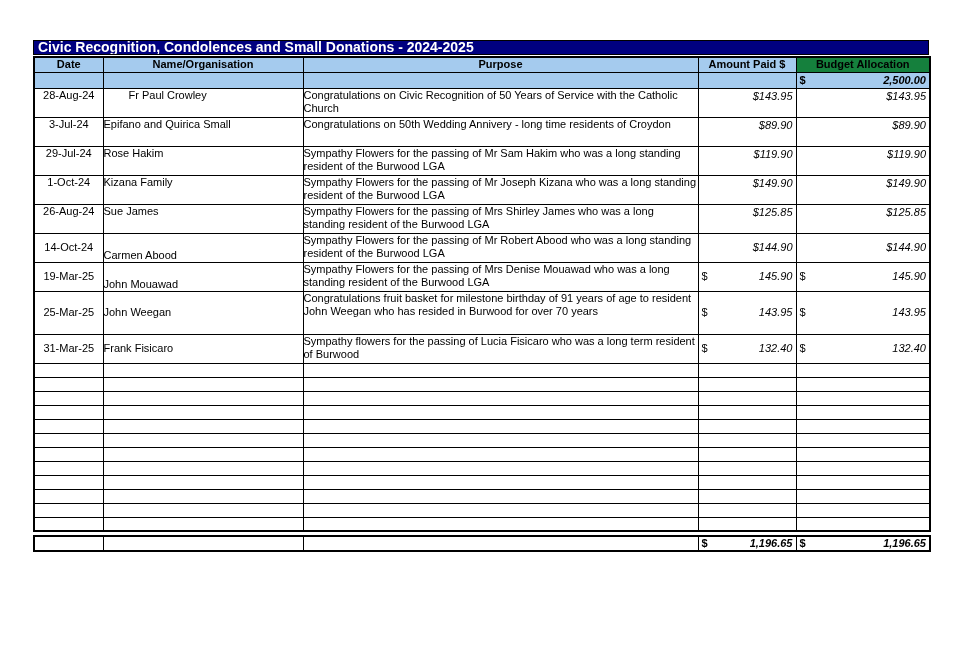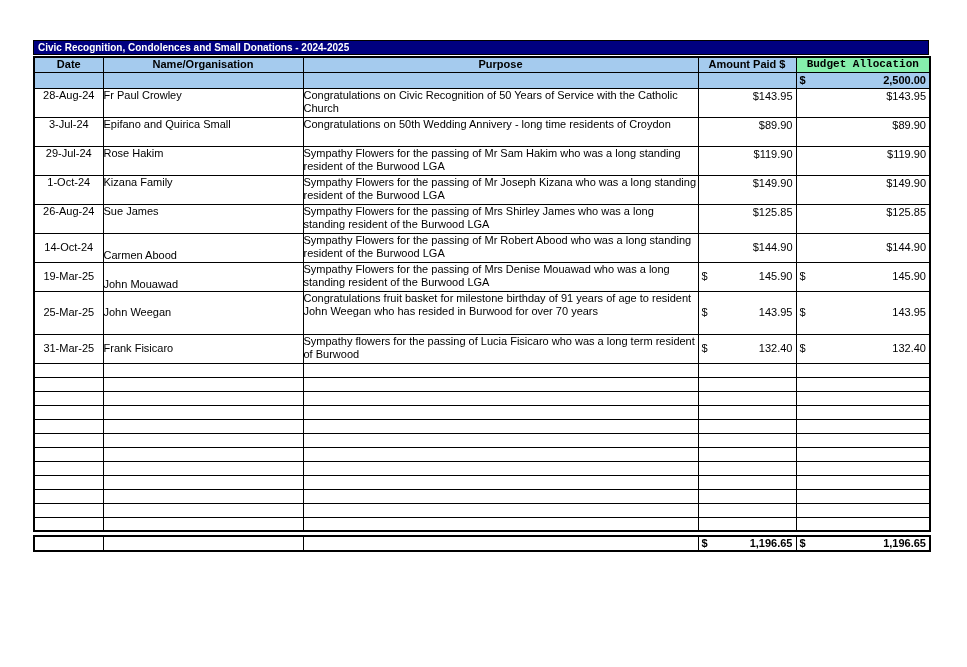--- a/index.html
+++ b/index.html
@@ -12,21 +12,21 @@
   }
   .sheet {
     position: absolute;
     left: 33px; top: 40px;
     width: 896px;
   }
   .title-bar {
     background: #000080;
     border: 1px solid #000000;
     color: #ffffff;
-    font-size: 10px;
+    font-size: 14px;
     font-weight: bold;
     height: 15px;
     line-height: 13px;
     padding: 0 0 0 4px;
     margin-bottom: 1px;
     white-space: nowrap;
     overflow: hidden;
   }
   table.grid {
     border-collapse: collapse;
@@ -69,21 +69,21 @@
     line-height: 13px;
     padding: 1px 3px;
   }
   td.cell-amount { vertical-align: top; margin-left: 24px; }
   .amt {
     display: flex;
     justify-content: space-between;
     padding: 1px 3px;
     line-height: 13px;
   }
-  .amt .val { margin-left: auto; }
+  .amt .val { margin-left: auto; font-style: italic; }
   tr.empty-row { height: 14px; }
   tr.empty-row td { height: 14px; }
   .gap { height: 3px; }
   table.total-table { border: 2px solid #000000; }
   tr.total-row { height: 13px; }
   tr.total-row .amt { font-weight: bold; line-height: 11px; }
 </style>
 </head>
 <body>
 
@@ -100,39 +100,39 @@
         <col style="width:395px">
         <col style="width:98px">
         <col style="width:134px">
     </colgroup>
     <thead>
       <tr class="header-row">
         <th style="background: rgb(165, 203, 238);">Date</th>
         <th style="background: rgb(165, 203, 238);">Name/Organisation</th>
         <th style="background: rgb(165, 203, 238);">Purpose</th>
         <th style="background: rgb(165, 203, 238);">Amount Paid $</th>
-        <th style="background: #86efac; font-family: Liberation Mono, monospace;">Budget Allocation</th>
+        <th style="background: #15803d;">Budget Allocation</th>
       </tr>
       <tr class="subheader-row">
         <td style="background: rgb(165, 203, 238);"></td>
         <td style="background: rgb(165, 203, 238);"></td>
         <td style="background: rgb(165, 203, 238);"></td>
         <td style="background: rgb(165, 203, 238);"></td>
         <td style="background: rgb(165, 203, 238);">
           <div class="amt">
             <span class="cur">$</span>
             <span class="val">2,500.00</span>
           </div>
         </td>
       </tr>
     </thead>
     <tbody>
         <tr class="data-row" style="height: 29px;">
     <td class="cell-date" style="vertical-align: top;">28-Aug-24</td>
-    <td class="cell-name" style="vertical-align: top;">Fr Paul Crowley</td>
+    <td class="cell-name" style="vertical-align: top; padding-left: 25px;">Fr Paul Crowley</td>
     <td class="cell-purpose">Congratulations on Civic Recognition of 50 Years of Service with the Catholic Church</td>
     <td class="cell-amount" style="vertical-align: top;">
       <div class="amt">
         <span class="cur"></span>
         <span class="val">$143.95</span>
       </div>
     </td>
     <td class="cell-amount" style="vertical-align: top;">
       <div class="amt">
         <span class="cur"></span>

